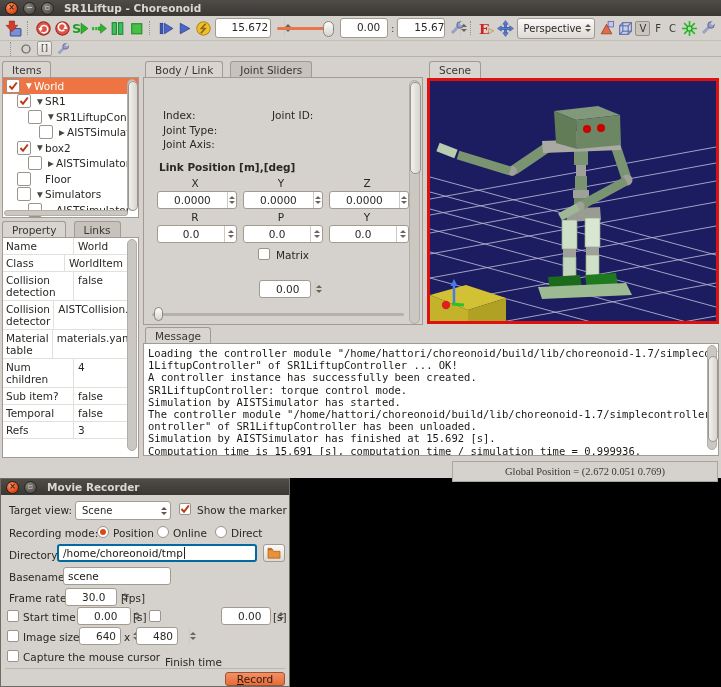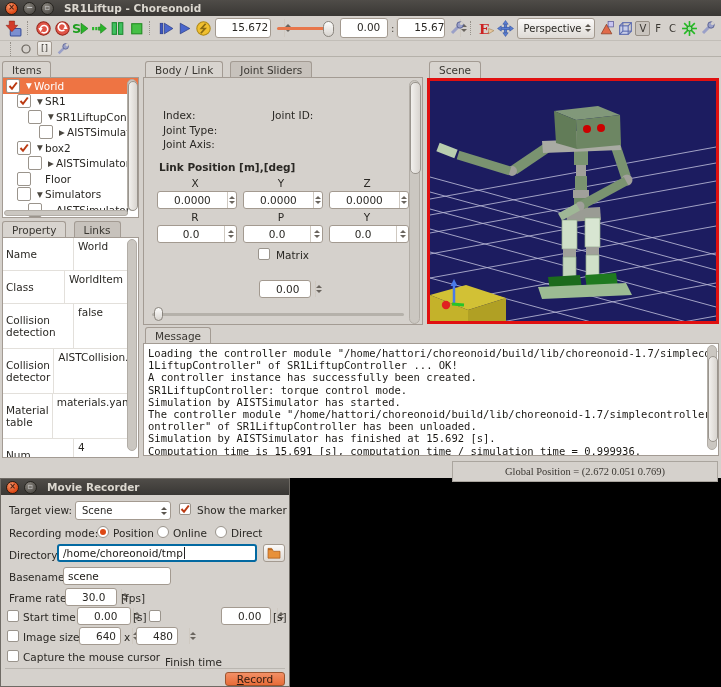--- a/index.html
+++ b/index.html
@@ -50,21 +50,21 @@
   
   .tree-row{display:flex;align-items:center;height:15.5px;font-size:10.5px;color:#2a2824;padding-left:3px;white-space:nowrap;}
   .tree-row.selected{background:#ee7443;color:#fff;}
   .cb{width:12px;height:12px;background:#fff;border:1px solid #9a948c;border-radius:2px;display:inline-flex;
     align-items:center;justify-content:center;flex:none;}
   .tree-row .cb{margin-right:4px;}
   .tree-arrow{width:10px;font-size:7.5px;color:#4a463f;flex:none;text-align:center;}
   .tree-row.selected .tree-arrow{color:#fff;}
   
   .prop-row{display:flex;border-bottom:1px solid #e3e0db;font-size:10.5px;color:#2a2824;}
-  .prop-row .pn{width:64px;padding:10px 3px;border-right:1px solid #e3e0db;}
+  .prop-row .pn{width:64px;padding:2px 3px;border-right:1px solid #e3e0db;}
   .prop-row .pv{flex:1;padding:2px 4px;}
   
   .fieldlbl{font-size:10.5px;color:#2a2824;}
   .axis-lbl{font-size:10.5px;color:#2a2824;text-align:center;}
   
   .vscroll{background:#cbc7c1;border:1px solid #b2ada6;border-radius:6px;}
   .vthumb{background:linear-gradient(90deg,#f2f0ed,#d8d4cf);border:1px solid #9a958e;border-radius:5px;}
   
   .msg-line{font-family:"DejaVu Sans Mono",monospace;font-size:10.5px;line-height:12.2px;white-space:pre;color:#1a1814;}
   

